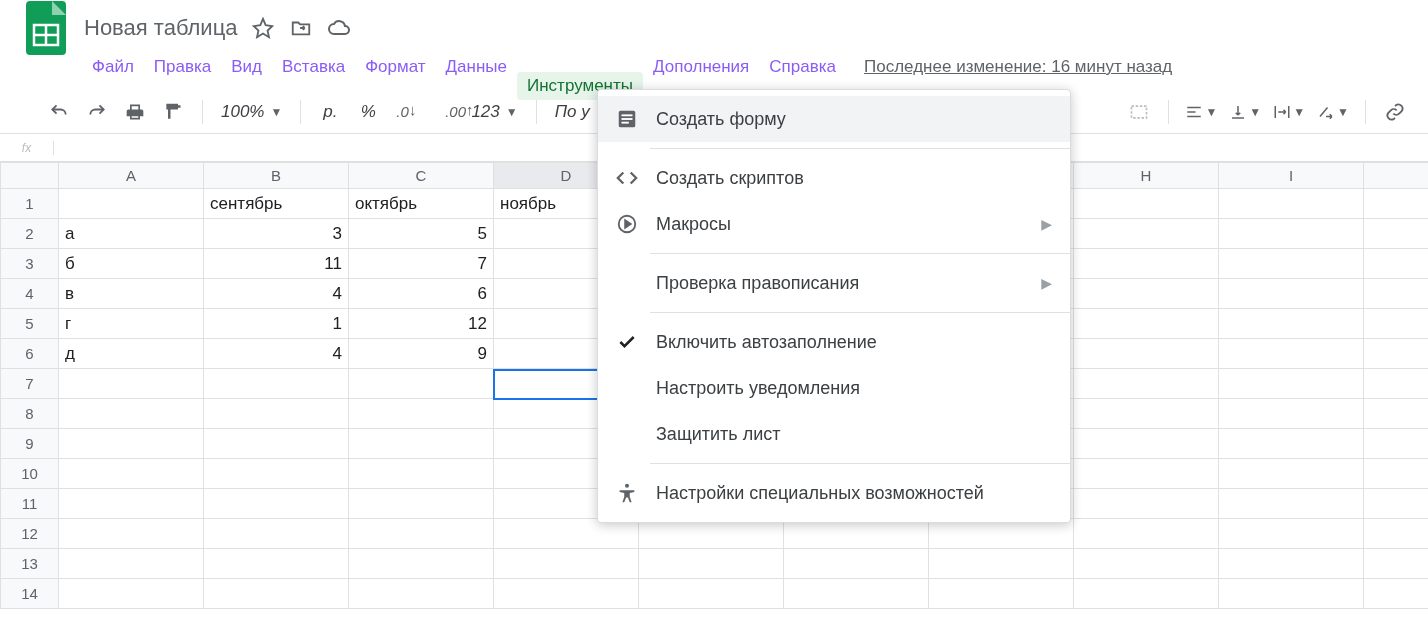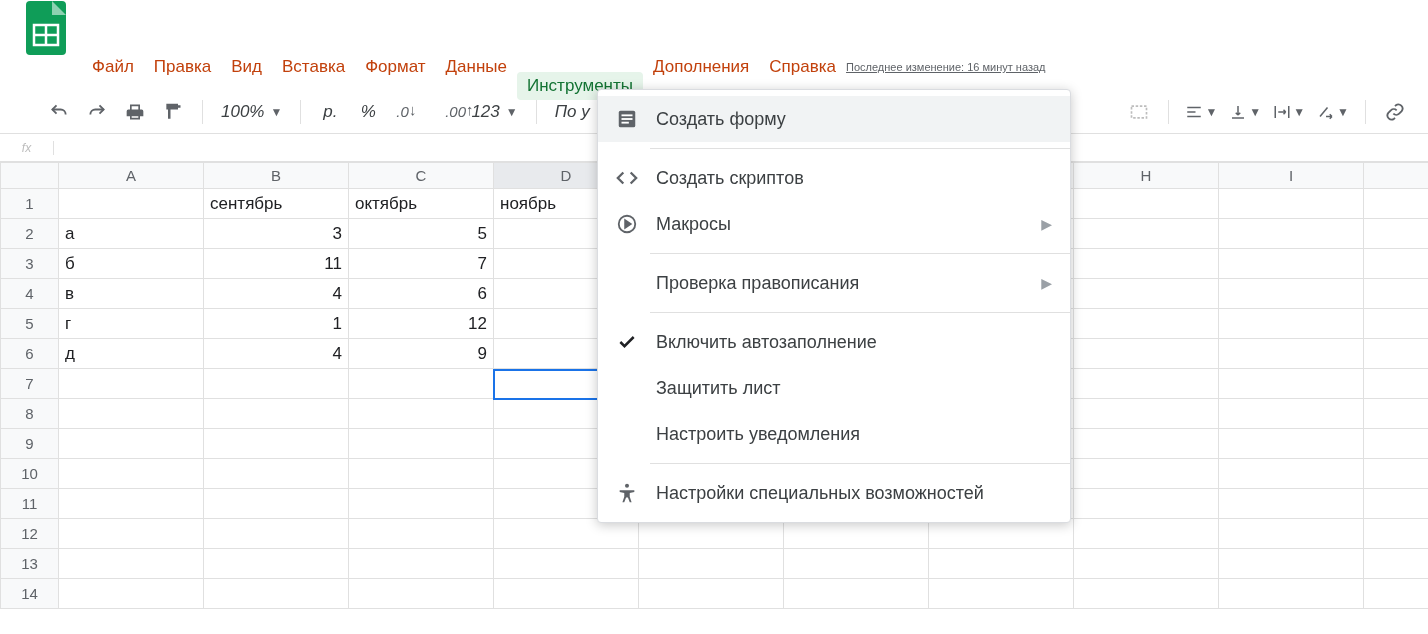--- a/index.html
+++ b/index.html
@@ -36,31 +36,32 @@
   }
 
   .menubar {
     display:flex; align-items:center; gap:0;
     padding: 2px 0 0 82px;
     height:36px;
   }
   .menu-item {
     padding: 4px 10px;
     font-size:17px;
-    color:#c2410c;
+    color:#8b5cf6;
     border-radius:4px;
     cursor:pointer;
   }
   .menu-item.active {
     background:#e6f4ea;
     color:#137333;
     margin-top:38px;
   }
   .last-change {
-    font-size:11px;
+    margin-left: 18px;
+    font-size:17px;
     color:#5f6368;
     text-decoration: underline;
     cursor:pointer;
   }
 
   
   .toolbar {
     display:flex;
     align-items:center;
     height:44px;
@@ -199,20 +200,41 @@
 
 <div class="header">
   <div class="sheets-logo">
     <svg width="40" height="54" viewBox="0 0 40 54">
       <rect x="0" y="0" width="40" height="54" rx="4" fill="#0f9d58"></rect>
       <rect x="8" y="24" width="24" height="20" fill="none" stroke="#fff" stroke-width="2.5"></rect>
       <line x1="8" y1="34" x2="32" y2="34" stroke="#fff" stroke-width="2.5"></line>
       <line x1="20" y1="24" x2="20" y2="44" stroke="#fff" stroke-width="2.5"></line>
       <path d="M26 0 L40 14 L26 14 Z" fill="#8ed1b1"></path>
     </svg>
+  </div>
+  <div class="title-area">
+    <div class="title-row">
+      <div class="doc-title">Новая таблица</div>
+      <div class="title-icon">
+        <svg width="22" height="22" viewBox="0 0 24 24" fill="none" stroke="#5f6368" stroke-width="2">
+            <path d="M12 2l2.9 6.9L22 10l-5 4.9 1.5 7.1L12 18l-6.5 4 1.5-7.1L2 10l7.1-1.1z"></path>
+          </svg>
+      </div>
+      <div class="title-icon">
+        <svg width="22" height="22" viewBox="0 0 24 24" fill="none" stroke="#5f6368" stroke-width="2">
+            <path d="M3 6h6l2 2h10v11H3z"></path>
+            <path d="M11 12h5m0 0l-2-2m2 2l-2 2"></path>
+          </svg>
+      </div>
+      <div class="title-icon">
+        <svg width="24" height="24" viewBox="0 0 24 24" fill="none" stroke="#5f6368" stroke-width="2">
+            <path d="M7 18a5 5 0 010-10 6 6 0 0111 2 4 4 0 010 8H7z"></path>
+          </svg>
+      </div>
+    </div>
   </div>
 </div>
 
 <div class="menubar">
   <div class="menu-item">Файл</div>
   <div class="menu-item">Правка</div>
   <div class="menu-item">Вид</div>
   <div class="menu-item">Вставка</div>
   <div class="menu-item">Формат</div>
   <div class="menu-item">Данные</div>
@@ -583,25 +605,25 @@
   <div class="dd-item">
     <span class="dd-icon">
       <svg width="20" height="20" viewBox="0 0 24 24" fill="none" stroke="#202124" stroke-width="3">
           <path d="M4 12l5 5L20 6"></path>
         </svg>
     </span>
     <span>Включить автозаполнение</span>
   </div>
   <div class="dd-item">
     <span class="dd-spacer"></span>
-    <span>Защитить лист</span>
+    <span>Настроить уведомления</span>
   </div>
   <div class="dd-item">
     <span class="dd-spacer"></span>
-    <span>Настроить уведомления</span>
+    <span>Защитить лист</span>
   </div>
   <div class="dd-sep"></div>
   <div class="dd-item">
     <span class="dd-icon">
       <svg width="22" height="22" viewBox="0 0 24 24" fill="#5f6368">
           <circle cx="12" cy="4" r="2.2"></circle>
           <path d="M4 9h16v2l-5 1v4l2 6h-2l-2-5h-2l-2 5H7l2-6v-4L4 11z"></path>
         </svg>
     </span>
     <span>Настройки специальных возможностей</span>

